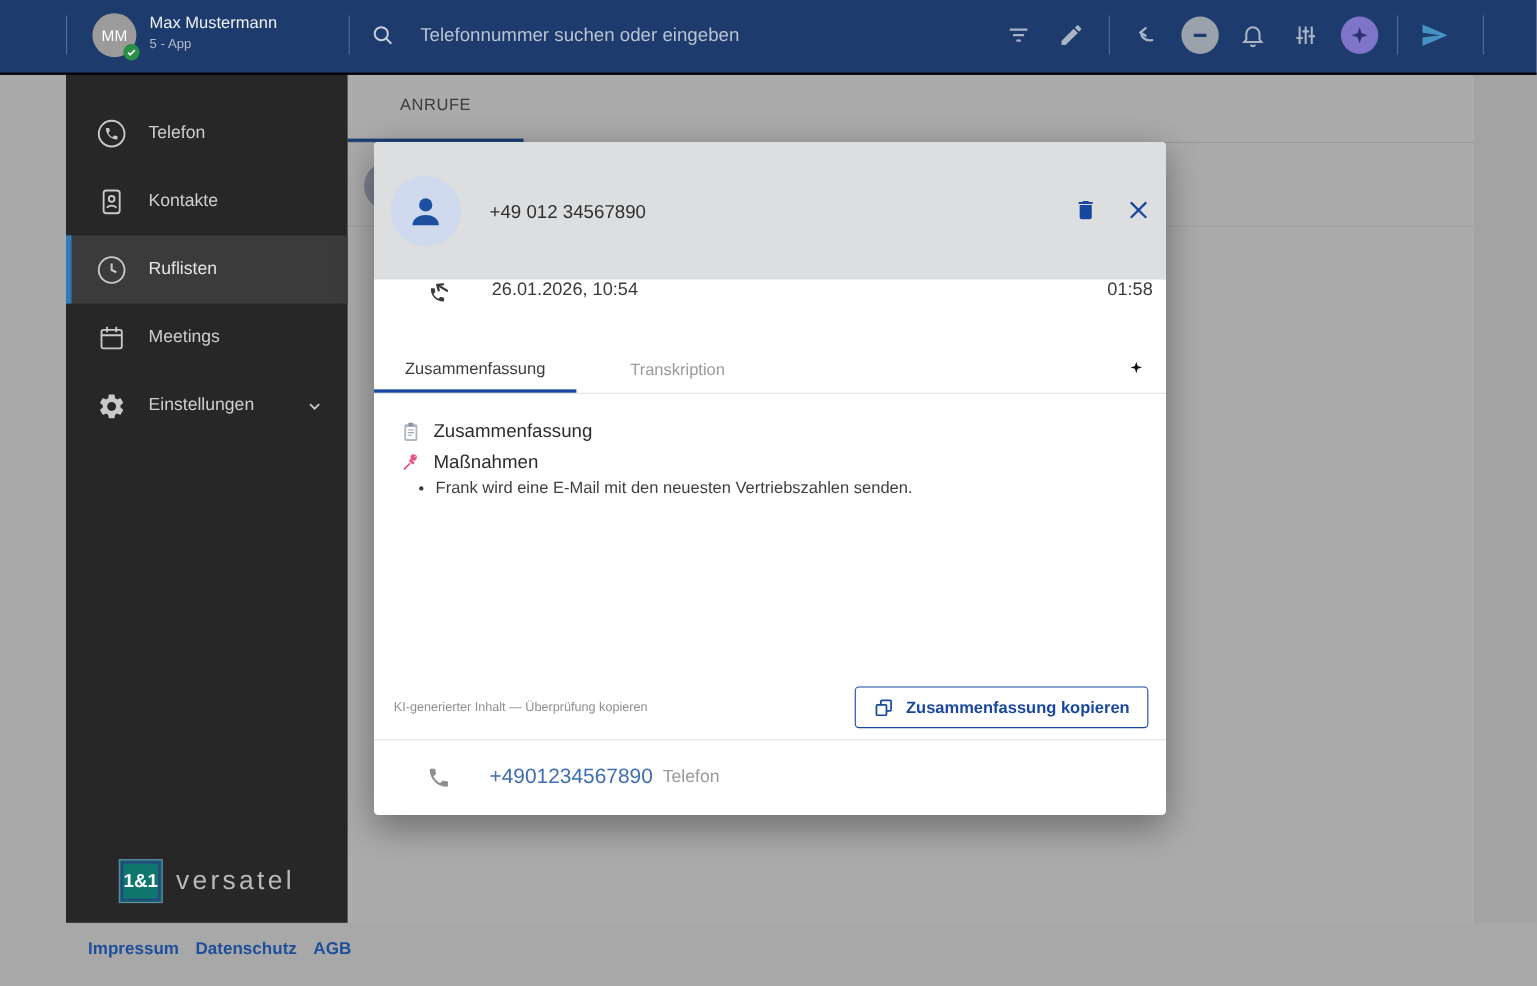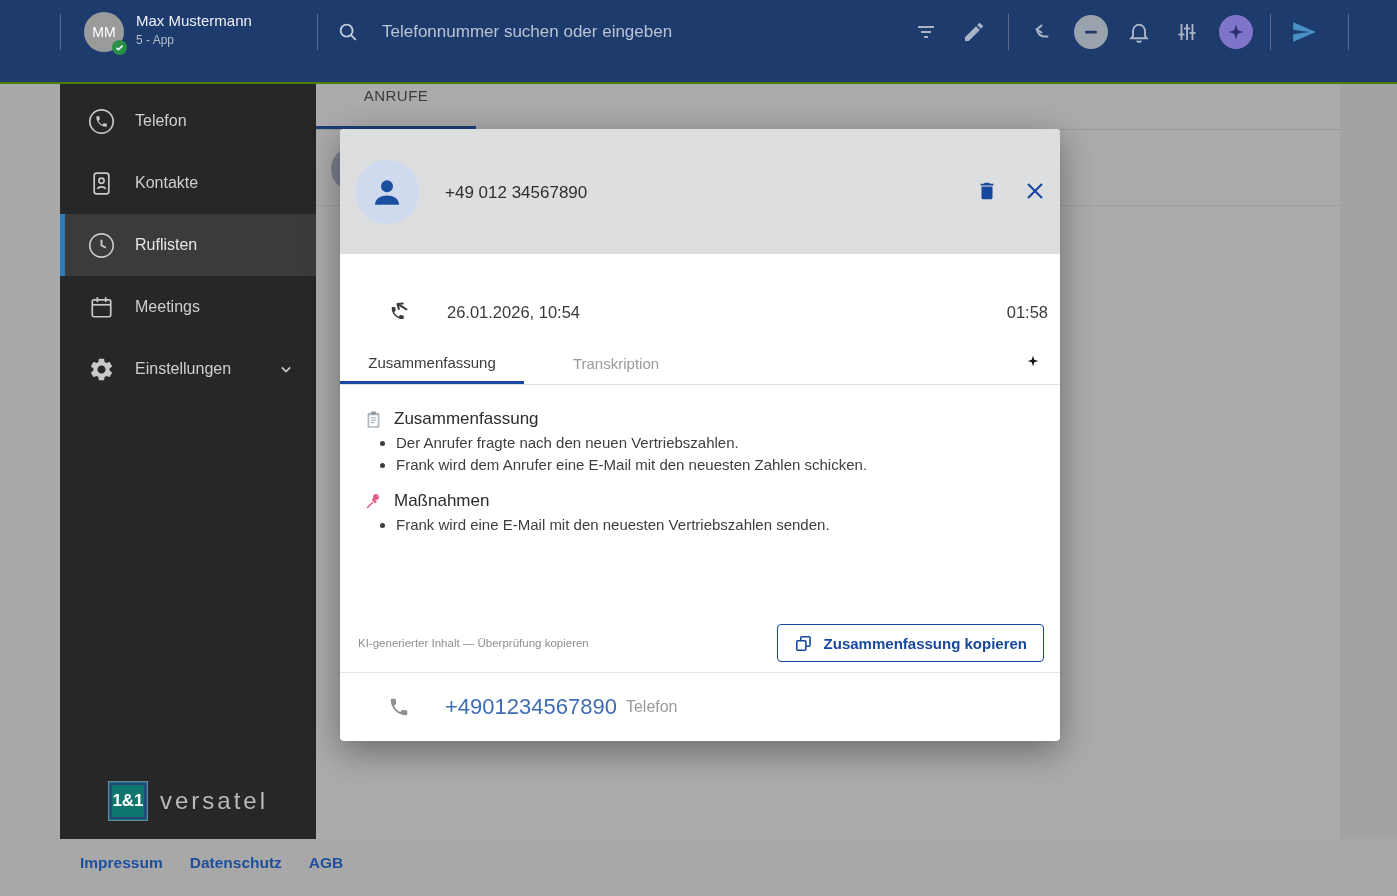--- a/index.html
+++ b/index.html
@@ -1,21 +1,21 @@
 <!DOCTYPE html>
 <html><head>
 <meta charset="utf-8">
 <style>
   * { margin:0; padding:0; box-sizing:border-box; }
   html,body { width:1397px; height:896px; }
   body { font-family:"Liberation Sans", sans-serif; background:#a9a9a9; overflow:hidden; }
   .app { position:relative; width:1397px; height:896px; background:#a9a9a9; }
 
   
-  .topbar { position:absolute; left:0; top:0; width:1397px; height:84px; background:#1d3b6c; border-bottom:2px solid #4d7c0f; z-index:20; }
+  .topbar { position:absolute; left:0; top:0; width:1397px; height:68px; background:#1d3b6c; border-bottom:2px solid #000000; z-index:20; }
   .tb-divider { position:absolute; top:14px; width:1px; height:36px; background:#5b6b8d; }
   .tb-avatar { position:absolute; left:84px; top:12px; width:40px; height:40px; border-radius:50%; background:#9b9b9b; color:#fff; font-size:14px; display:flex; align-items:center; justify-content:center; cursor:pointer; }
   .tb-badge { position:absolute; right:-3px; bottom:-3px; width:15px; height:15px; border-radius:50%; background:#2a8f48; display:flex; align-items:center; justify-content:center; }
   .tb-user-text { position:absolute; left:136px; top:12px; line-height:1.25; }
   .tb-user-name { color:#eef1f5; font-size:15px; }
   .tb-user-sub { color:#b4bcca; font-size:12px; margin-top:2px; }
   .tb-search-icon { position:absolute; left:337px; top:21px; color:#c6cedd; }
   .tb-search-input { position:absolute; left:382px; top:15px; width:500px; height:34px; background:transparent; border:none; outline:none; color:#0ea5e9; font-size:17px; font-family:"Liberation Sans", sans-serif; }
   .tb-search-input::placeholder { color:#b9c3d3; opacity:1; }
   .tb-icon { position:absolute; top:20px; width:24px; height:24px; color:#aab4c6; cursor:pointer; }
@@ -39,33 +39,33 @@
   .content { position:absolute; left:316px; top:64px; width:1024px; height:775px; background:#ababab; z-index:1; }
   .main-tabs { height:66px; display:flex; border-bottom:1px solid #989898; }
   .main-tab { width:160px; display:flex; align-items:center; justify-content:center; font-size:15px; letter-spacing:0.5px; color:#8b8b8b; cursor:pointer; }
   .main-tab.active { color:#3b3b3b; border-bottom:3px solid #1c3f77; }
   .bg-row { height:76px; border-bottom:1px solid #9e9e9e; position:relative; }
   .bg-avatar { position:absolute; left:15px; top:17px; width:44px; height:44px; border-radius:50%; background:#7b818d; }
   .right-margin { position:absolute; left:1340px; top:64px; width:57px; height:775px; background:#a3a3a3; z-index:2; }
 
   
   .page-footer { position:absolute; left:0; top:839px; width:1397px; height:57px; background:#a8a8a8; z-index:6; }
-  .footer-links { position:absolute; left:80px; top:15px; display:flex; gap:27px; }
+  .footer-links { position:absolute; left:80px; top:15px; display:flex; gap:15px; }
   .footer-links a { color:#1d4f9b; font-size:15.5px; font-weight:bold; text-decoration:none; cursor:pointer; }
 
   
   .modal { position:absolute; left:340px; top:129px; width:720px; height:612px; background:#fff; border-radius:4px; box-shadow:0 10px 34px rgba(0,0,0,0.38); z-index:30; display:flex; flex-direction:column; }
   .modal-header { height:125px; background:#dcdee0; border-radius:4px 4px 0 0; position:relative; flex:0 0 auto; }
   .mh-avatar { position:absolute; left:15px; top:31px; width:64px; height:64px; border-radius:50%; background:#cfdaee; display:flex; align-items:center; justify-content:center; }
   .mh-avatar svg { width:36px; height:36px; color:#1c4fa0; }
   .mh-number { position:absolute; left:105px; top:54px; font-size:17px; color:#2f2f2f; }
   .mh-trash { position:absolute; right:62px; top:51px; width:22px; height:22px; color:#17479e; cursor:pointer; }
   .mh-close { position:absolute; right:13px; top:50px; width:24px; height:24px; color:#17479e; cursor:pointer; }
 
-  .call-row { height:62px; display:flex; align-items:center; padding:0 12px 0 48px; flex:0 0 auto;margin-top:27px; }
+  .call-row { height:62px; display:flex; padding:0 12px 0 48px; flex:0 0 auto; }
   .call-dir-icon { width:26px; height:26px; color:#3a3a3a; flex:0 0 auto; }
   .call-date { margin-left:33px; font-size:16.5px; color:#3a3a3a; }
   .call-duration { margin-left:auto; font-size:16.5px; color:#3a3a3a; }
 
   .modal-tabs { height:42px; display:flex; position:relative; border-bottom:1px solid #e0e0e0; flex:0 0 auto; }
   .m-tab { width:184px; display:flex; align-items:center; justify-content:center; font-size:15px; color:#9a9a9a; cursor:pointer; }
   .m-tab.active { color:#3c3c3c; border-bottom:3px solid #17479e; }
   .tabs-sparkle { position:absolute; right:20px; top:11px; width:14px; height:14px; color:#141414; }
 
   .modal-content { flex:1 1 auto; padding:16px 24px 0 24px; overflow:hidden; }
@@ -74,21 +74,21 @@
   .modal-content ul { list-style:disc; margin:4px 0 18px 0; padding-left:32px; }
   .modal-content li { font-size:15px; color:#3e3e3e; margin:5px 0; }
 
   .ai-row { flex:0 0 auto; height:58px; display:flex; align-items:center; padding:0 16px 0 18px; }
   .ai-note { font-size:11.5px; color:#8f8f8f; }
   .copy-btn { margin-left:auto; display:flex; align-items:center; gap:11px; height:38px; padding:0 16px; background:#fff; border:1.5px solid #17479e; border-radius:4px; color:#17479e; font-size:15px; font-weight:bold; font-family:"Liberation Sans", sans-serif; cursor:pointer; }
   .copy-btn svg { width:19px; height:19px; }
 
   .phone-row { flex:0 0 auto; height:69px; border-top:1px solid #e3e3e3; display:flex; align-items:center; padding-left:48px; }
   .phone-row .p-icon { width:22px; height:22px; color:#8f8f8f; flex:0 0 auto; }
-  .phone-number-link { margin-left:35px; font-size:22px; color:#3f6db3; cursor:pointer; }
+  .phone-number-link { margin-left:35px; font-size:19px; color:#3f6db3; cursor:pointer; }
   .phone-label { margin-left:9px; font-size:16px; color:#9a9a9a; }
 </style>
 </head>
 <body>
 
 <div class="app">
 
   <header class="topbar">
     <div class="tb-divider" style="left:60px"></div>
 
@@ -304,24 +304,20 @@
               <rect x="4.5" y="3.5" width="15" height="19" rx="2" fill="#aeb9c2"></rect>
               <rect x="9" y="1.8" width="6" height="4" rx="1" fill="#8a98a2"></rect>
               <rect x="6.6" y="6.6" width="10.8" height="13.8" rx="1" fill="#ffffff"></rect>
               <line x1="8.5" y1="10" x2="15.5" y2="10" stroke="#9aa6af" stroke-width="1.2"></line>
               <line x1="8.5" y1="13" x2="15.5" y2="13" stroke="#9aa6af" stroke-width="1.2"></line>
               <line x1="8.5" y1="16" x2="13.5" y2="16" stroke="#9aa6af" stroke-width="1.2"></line>
             </svg>
         </span>
         <span>Zusammenfassung</span>
       </div>
-      <ul>
-        <li>Der Anrufer fragte nach den neuen Vertriebszahlen.</li>
-        <li>Frank wird dem Anrufer eine E-Mail mit den neuesten Zahlen schicken.</li>
-      </ul>
 
       <div class="sec-heading">
         <span class="h-icon">
           <svg viewBox="0 0 24 24">
               <circle cx="15.2" cy="6.2" r="3.6" fill="#e8527e"></circle>
               <path d="M11.5 7.5 L16.5 12.5 L13.8 14.2 L9.8 10.2 Z" fill="#e8527e"></path>
               <path d="M10.5 13.5 L4.5 19.5" stroke="#e8527e" stroke-width="1.8" stroke-linecap="round"></path>
               <circle cx="16.8" cy="5" r="1" fill="#f8b8cb"></circle>
             </svg>
         </span>

